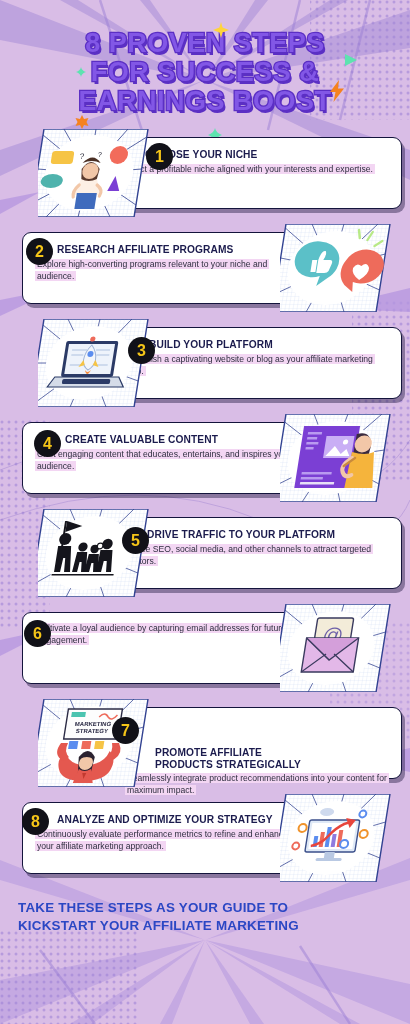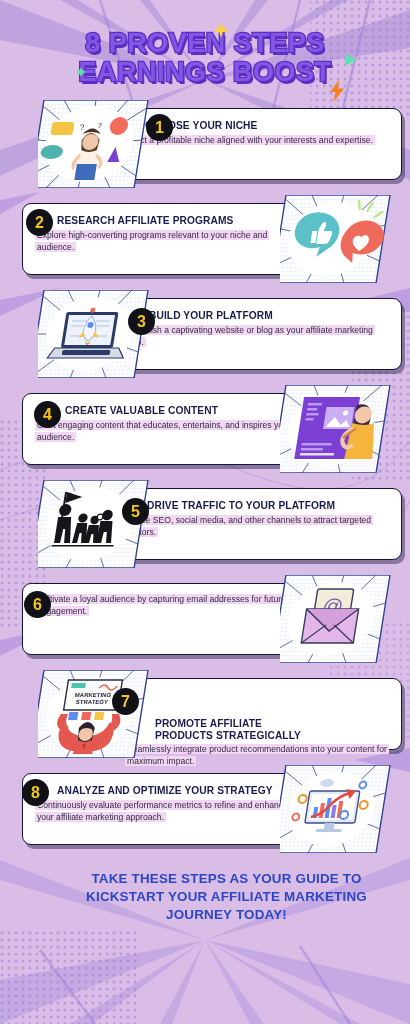--- a/index.html
+++ b/index.html
@@ -106,23 +106,22 @@
     top: 4px;
     width: 118px;
     height: 88px;
     z-index: 3;
   }
   .step.img-left  .illo { left: 38px; }
   .step.img-right .illo { right: 12px; }
 
   
   .footer {
-    text-align: center;
+    text-align: left;
     padding: 14px 18px 0;
-    margin-left: 43px;
   }
   .footer-line {
     font-size: 13.4px;
     line-height: 18px;
     font-weight: bold;
     color: #2b47c4;
     letter-spacing: .2px;
     text-transform: uppercase;
   }
 </style>
@@ -188,20 +187,21 @@
       <path d="M0 470 Q 120 420 240 470 T 410 440"></path>
       <path d="M0 520 Q 140 470 260 520 T 410 500"></path>
     </g>
   </svg>
 </div>
 
 <div class="page">
 
   <div class="header">
     <div class="title-line">8 PROVEN STEPS</div>
+    <div class="title-line">FOR SUCCESS &amp;</div>
     <div class="title-line">EARNINGS BOOST</div>
 
     <span class="deco" style="left:213px; top:22px;">
       <svg width="16" height="16" viewBox="0 0 16 16">
           <path d="M8 0 L9.6 5.6 L16 8 L9.6 10.4 L8 16 L6.4 10.4 L0 8 L6.4 5.6 Z" fill="#ffd43b"></path>
         </svg>
     </span>
     <span class="deco" style="left:330px; top:80px;">
       <svg width="15" height="22" viewBox="0 0 15 22">
           <path d="M9 0 L0 12 L5.5 12 L3.5 22 L14 8.5 L8 8.5 Z" fill="#f5821f"></path>
@@ -609,16 +609,15 @@
         </div>
         <div class="step-desc"><span>Continuously evaluate performance metrics to refine and enhance your affiliate marketing approach.</span></div>
       </div>
     </div>
 
   </div>
 
   <div class="footer">
     <div class="footer-line">TAKE THESE STEPS AS YOUR GUIDE TO</div>
     <div class="footer-line">KICKSTART YOUR AFFILIATE MARKETING</div>
-    <div class="footer-line">JOURNEY TODAY!</div>
   </div>
 
 </div>
 
 </body></html>

